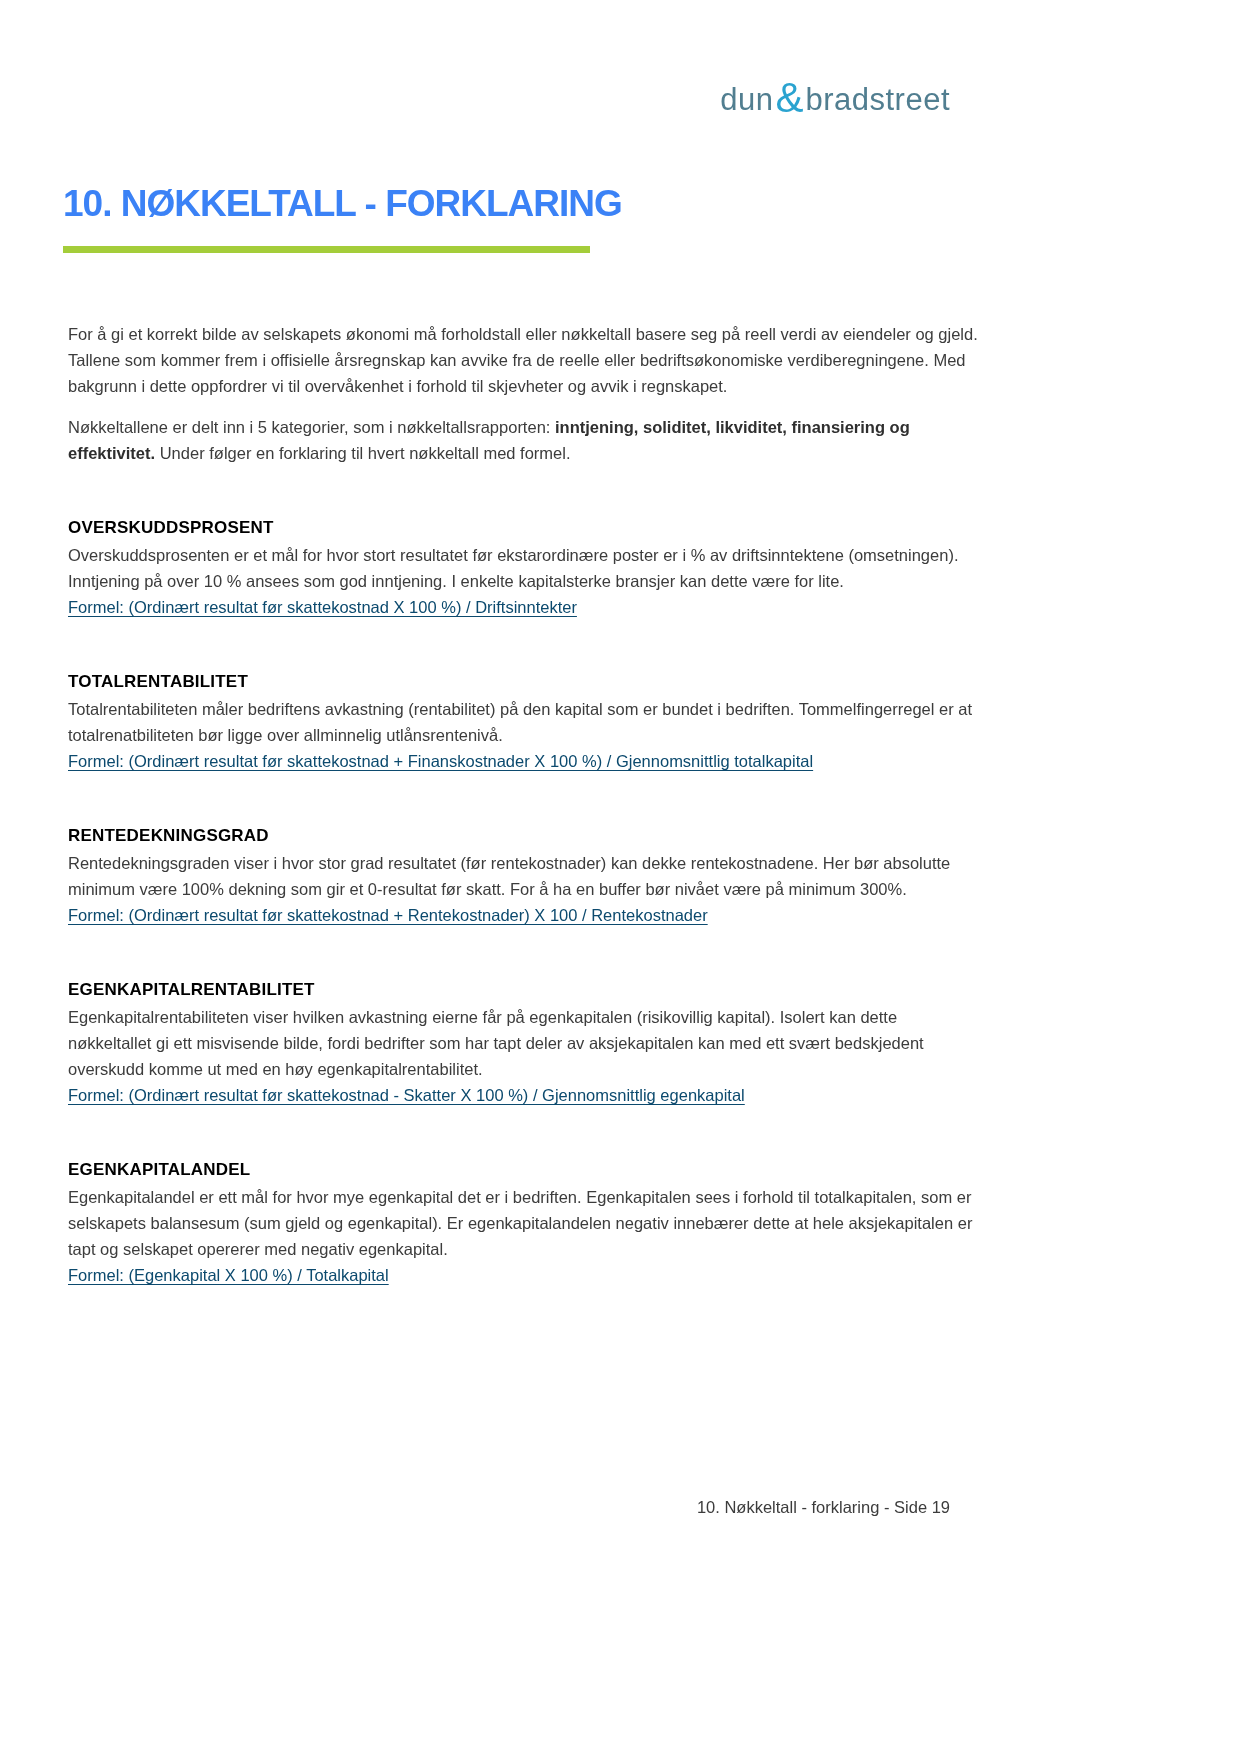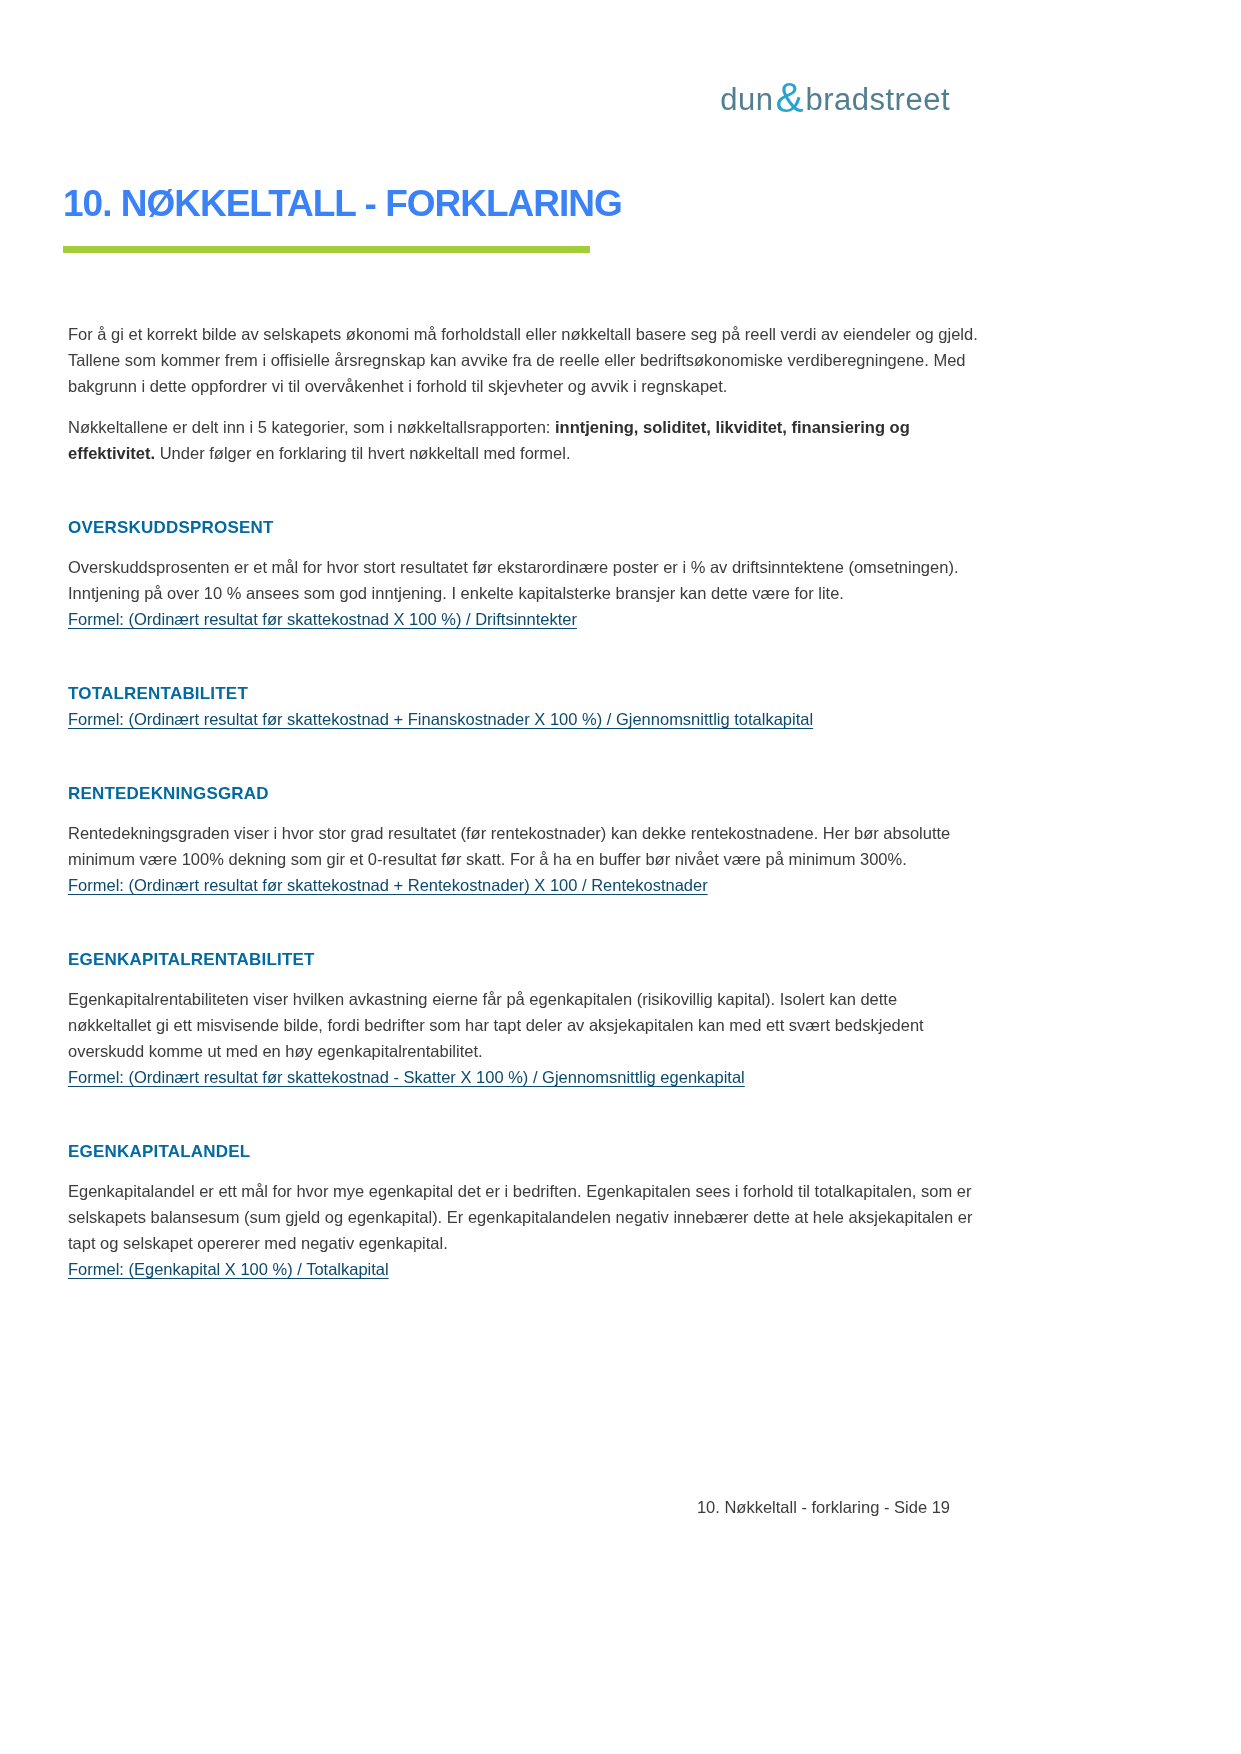--- a/index.html
+++ b/index.html
@@ -33,24 +33,24 @@
 
   
   .content { width:910px; margin-left:68px; }
   p.body-text { font-size:16.5px; line-height:26px; color:#3c3c3c; }
   .intro-1 { margin-top:68px; }
   .intro-2 { margin-top:15px; }
   .intro-2 b { color:#2f2f2f; }
 
   .section { margin-top:50px; }
   .section h2 {
-    font-size:17px; font-weight:bold; color:#0369a1;
+    font-size:17px; font-weight:bold; color:#000000;
     line-height:24px; letter-spacing:0.2px;
   }
-  .section p.body-text { margin-top:14px; }
+  .section p.body-text { margin-top:2px; }
   .formula {
     font-size:16.5px; line-height:26px; color:#0c4a6e;
     text-decoration:underline;
     text-underline-offset:3px;
   }
 
   
   .footer {
     position:absolute; top:1498px; right:291px;
     font-size:16.5px; color:#3c3c3c;
@@ -79,20 +79,21 @@
     <p class="body-text intro-2"><span>Nøkkeltallene er delt inn i 5 kategorier, som i nøkkeltallsrapporten: </span><b>inntjening, soliditet, likviditet, finansiering og effektivitet.</b><span> Under følger en forklaring til hvert nøkkeltall med formel.</span></p>
 
     <div class="section">
       <h2>OVERSKUDDSPROSENT</h2>
       <p class="body-text">Overskuddsprosenten er et mål for hvor stort resultatet før ekstarordinære poster er i % av driftsinntektene (omsetningen). Inntjening på over 10 % ansees som god inntjening. I enkelte kapitalsterke bransjer kan dette være for lite.</p>
       <div class="formula">Formel: (Ordinært resultat før skattekostnad X 100 %) / Driftsinntekter</div>
     </div>
 
     <div class="section">
       <h2>TOTALRENTABILITET</h2>
+      <p class="body-text">Totalrentabiliteten måler bedriftens avkastning (rentabilitet) på den kapital som er bundet i bedriften. Tommelfingerregel er at totalrenatbiliteten bør ligge over allminnelig utlånsrentenivå.</p>
       <div class="formula">Formel: (Ordinært resultat før skattekostnad + Finanskostnader X 100 %) / Gjennomsnittlig totalkapital</div>
     </div>
 
     <div class="section">
       <h2>RENTEDEKNINGSGRAD</h2>
       <p class="body-text">Rentedekningsgraden viser i hvor stor grad resultatet (før rentekostnader) kan dekke rentekostnadene. Her bør absolutte minimum være 100% dekning som gir et 0-resultat før skatt. For å ha en buffer bør nivået være på minimum 300%.</p>
       <div class="formula">Formel: (Ordinært resultat før skattekostnad + Rentekostnader) X 100 / Rentekostnader</div>
     </div>
 
     <div class="section">

